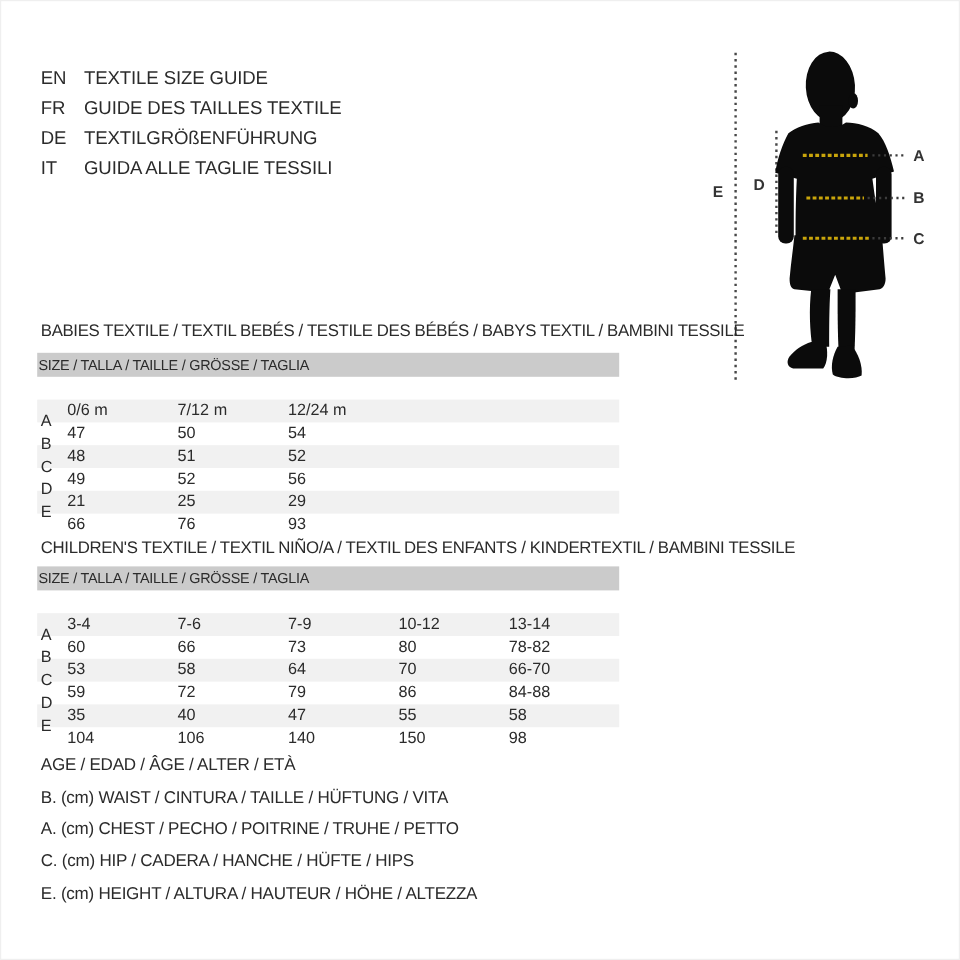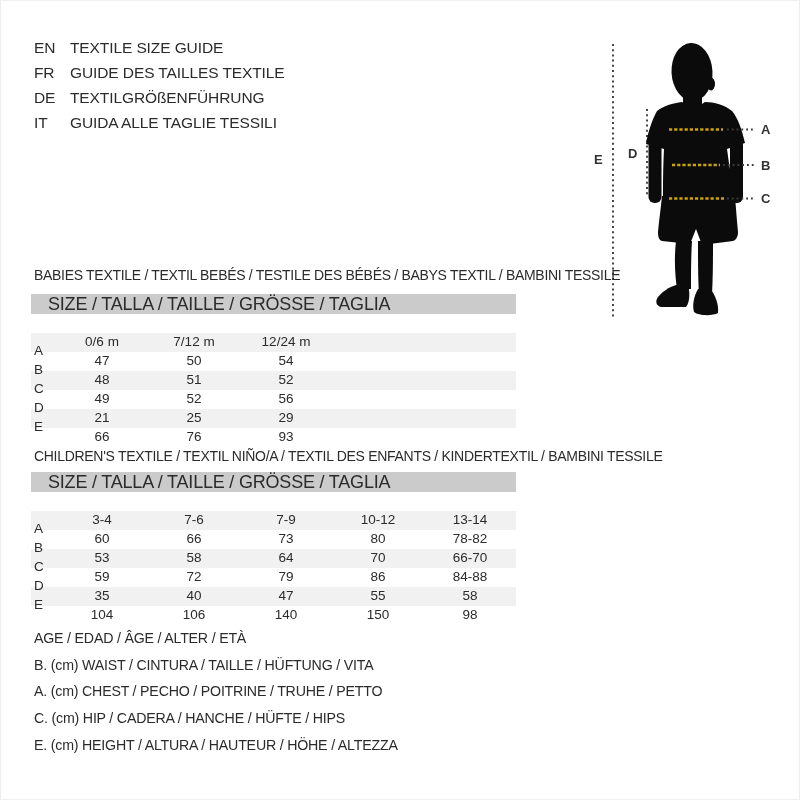--- a/index.html
+++ b/index.html
@@ -10,41 +10,41 @@
     --leader:#3c3c3c;
     --sil:#0b0b0b;
   }
   html,body{margin:0;padding:0;background:#fff;}
   .page{
     position:relative;width:800px;height:800px;background:#fff;
     font-family:"Liberation Sans",sans-serif;color:var(--text);
     overflow:hidden;border:1px solid #efefef;box-sizing:border-box;
   }
   
-  .langs{position:absolute;left:33px;top:34px;}
+  .langs{position:absolute;left:33px;top:52px;}
   .lang-row{display:flex;height:25px;align-items:center;font-size:15.5px;letter-spacing:-0.1px;white-space:nowrap;}
   .lang-code{width:36px;}
   
   .figure-svg{position:absolute;left:585px;top:35px;width:205px;height:290px;}
   .vdots{stroke:#474747;stroke-width:2;stroke-dasharray:2 3.2;fill:none;}
   .ydash{stroke:var(--dash);stroke-width:2.6;stroke-dasharray:3.2 2;fill:none;}
   .ldots{stroke:var(--leader);stroke-width:2;stroke-dasharray:1.8 3;fill:none;}
   .mlabel{font-family:"Liberation Sans",sans-serif;font-size:13px;font-weight:bold;fill:#333;}
   .sil{fill:var(--sil);}
   
   .sec-title{position:absolute;left:33px;font-size:14px;letter-spacing:-0.3px;white-space:nowrap;}
   #babies-title{top:266px;}
   #children-title{top:447px;}
   .size-table{position:absolute;left:30px;width:485px;}
   #babies-table{top:293px;}
   #children-table{top:471px;}
-  .size-bar{height:20px;line-height:20px;background:var(--bar);padding-left:17px;font-size:18px;letter-spacing:-0.2px;white-space:nowrap;}
+  .size-bar{height:20px;line-height:20px;background:var(--bar);padding-left:1px;font-size:12px;letter-spacing:-0.2px;white-space:nowrap;}
   .thead,.trow{display:grid;grid-template-columns:25px repeat(5,92px);height:19px;align-items:center;font-size:13.5px;}
   .trow.stripe{background:var(--stripe);}
-  .cell{text-align:center;margin-top:20px;}
+  .cell{text-align:left;margin-top:20px;}
   .rlabel{padding-left:3px;}
   
   .legend{position:absolute;left:33px;top:624px;}
   .legend-line{height:26.6px;display:flex;align-items:center;font-size:14.2px;letter-spacing:-0.2px;white-space:nowrap;}
 </style>
 </head>
 <body>
 
 <div class="page">
 

